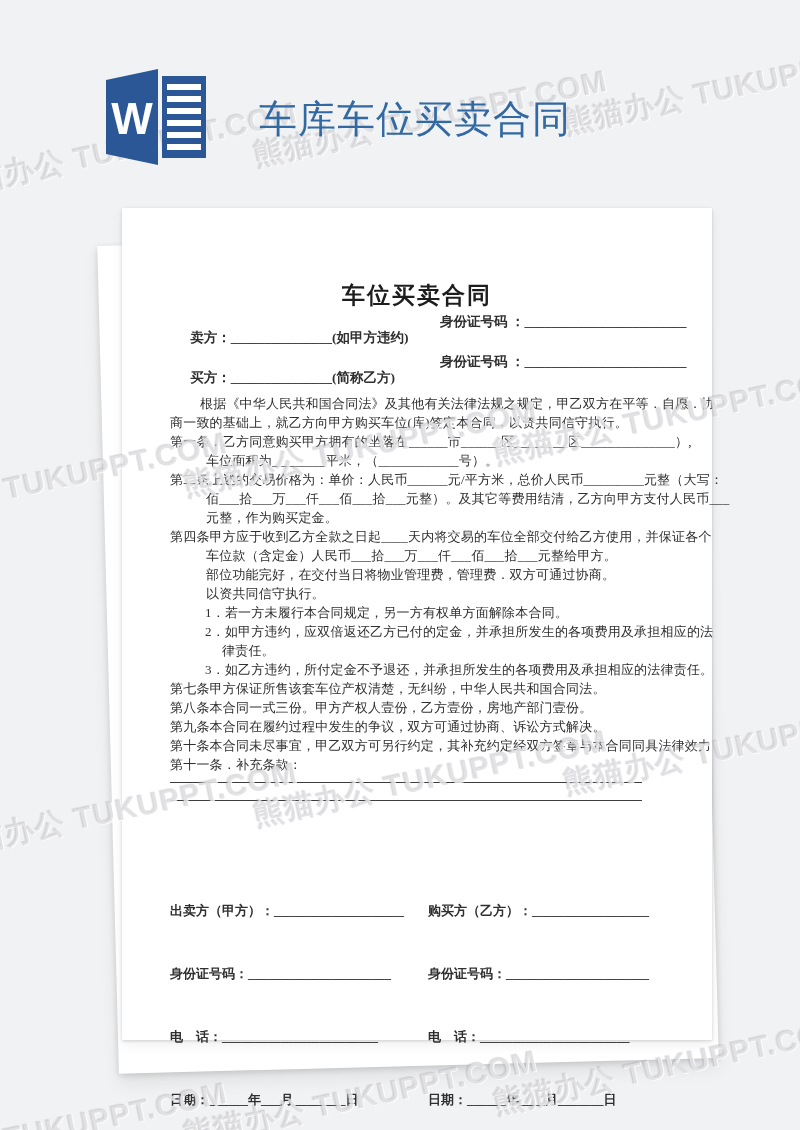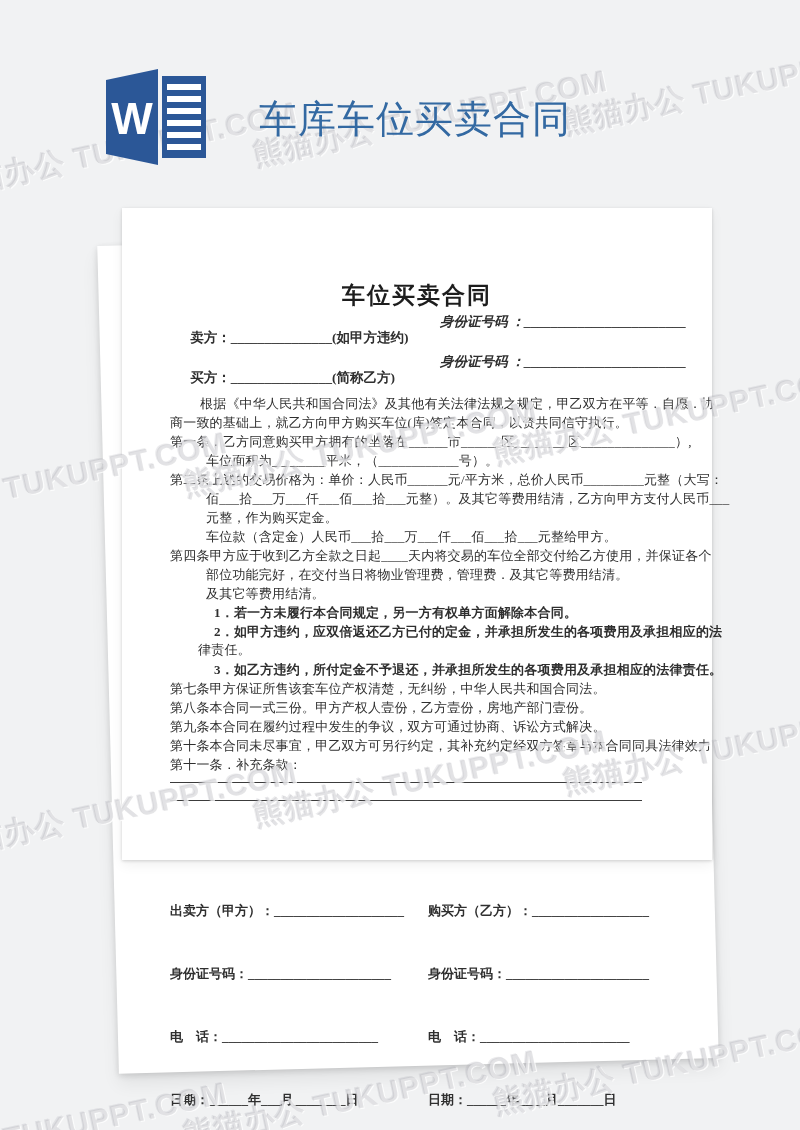--- a/index.html
+++ b/index.html
@@ -20,51 +20,51 @@
   .word-icon{position:absolute;left:98px;top:64px;z-index:6;}
 
   
   .paper-back{
     position:absolute;left:108px;top:238px;width:600px;height:828px;
     background:#ffffff;transform:rotate(-1.5deg);
     box-shadow:0 2px 6px rgba(0,0,0,0.14),0 10px 18px rgba(0,0,0,0.07);
     z-index:1;
   }
   .paper{
-    position:absolute;left:122px;top:208px;width:590px;height:652px;
+    position:absolute;left:122px;top:208px;width:590px;height:832px;
     background:#ffffff;
     box-shadow:0 1px 3px rgba(0,0,0,0.16),0 5px 12px rgba(0,0,0,0.06);
     z-index:2;
     font-family:"Liberation Serif","DejaVu Serif",serif;
     color:#2f2f2f;
   }
 
   
   .doc-title{
     position:absolute;left:0;top:72px;width:100%;
     text-align:center;font-size:23px;font-weight:bold;
     letter-spacing:2px;color:#1d1d1d;
   }
   .party-row{
     position:absolute;left:48px;width:510px;height:20px;
     font-size:13.5px;font-weight:bold;white-space:pre;
   }
-  .party-row .right-part{position:absolute;left:270px;top:0;white-space:pre;font-style:italic;}
+  .party-row .right-part{position:absolute;left:270px;top:0;white-space:pre;}
   .party-row-1{top:105px;}
   .party-row-2{top:145px;}
 
   .doc-body{
     position:absolute;left:48px;top:186px;width:482px;
     font-size:13px;line-height:19px;letter-spacing:0.2px;
   }
   .ln{white-space:pre;}
   .ln.p1{text-indent:30px;}
   .ln.i1{margin-left:36px;}
-  .ln.i2{margin-left:44px;font-weight:bold;}
-  .ln.i3{margin-left:28px;font-family:Liberation Mono, monospace;}
+  .ln.i2{margin-left:35px;}
+  .ln.i3{margin-left:52px;}
 
   .rule{
     border:none;border-bottom:1px solid #3c3c3c;
     width:472px;height:0;margin:0;
   }
   .rule-1{margin-top:8px;}
   .rule-2{margin-top:17px;}
 
   .sig{
     position:absolute;left:48px;top:650px;width:510px;
@@ -134,24 +134,24 @@
     </div>
 
     <div class="doc-body">
       <div class="ln p1">根据《中华人民共和国合同法》及其他有关法律法规之规定，甲乙双方在平等．自愿．协</div>
       <div class="ln">商一致的基础上，就乙方向甲方购买车位(库)签定本合同，以资共同信守执行。</div>
       <div class="ln">第一条．乙方同意购买甲方拥有的坐落在______市______区________区______________）, </div>
       <div class="ln i1">车位面积为________平米，（____________号）。</div>
       <div class="ln">第二条上述的交易价格为：单价：人民币______元/平方米，总价人民币_________元整（大写：</div>
       <div class="ln i1">佰___拾___万___仟___佰___拾___元整）。及其它等费用结清，乙方向甲方支付人民币___</div>
       <div class="ln i1">元整，作为购买定金。</div>
+      <div class="ln">第四条甲方应于收到乙方全款之日起____天内将交易的车位全部交付给乙方使用，并保证各个</div>
       <div class="ln i1">车位款（含定金）人民币___拾___万___仟___佰___拾___元整给甲方。</div>
-      <div class="ln">第四条甲方应于收到乙方全款之日起____天内将交易的车位全部交付给乙方使用，并保证各个</div>
-      <div class="ln i1">部位功能完好，在交付当日将物业管理费，管理费．及其它等费用结清。</div>
-      <div class="ln i1">及其它等费用结清。</div>
+      <div class="ln i1">部位功能完好，在交付当日将物业管理费，管理费．双方可通过协商。</div>
+      <div class="ln i1">以资共同信守执行。</div>
       <div class="ln i2">1．若一方未履行本合同规定，另一方有权单方面解除本合同。</div>
       <div class="ln i2">2．如甲方违约，应双倍返还乙方已付的定金，并承担所发生的各项费用及承担相应的法</div>
       <div class="ln i3">律责任。</div>
       <div class="ln i2">3．如乙方违约，所付定金不予退还，并承担所发生的各项费用及承担相应的法律责任。</div>
       <div class="ln">第七条甲方保证所售该套车位产权清楚，无纠纷，中华人民共和国合同法。</div>
       <div class="ln">第八条本合同一式三份。甲方产权人壹份，乙方壹份，房地产部门壹份。</div>
       <div class="ln">第九条本合同在履约过程中发生的争议，双方可通过协商、诉讼方式解决。</div>
       <div class="ln">第十条本合同未尽事宜，甲乙双方可另行约定，其补充约定经双方签章与本合同同具法律效力</div>
       <div class="ln">第十一条．补充条款：</div>
       <div class="rule rule-1"></div>

